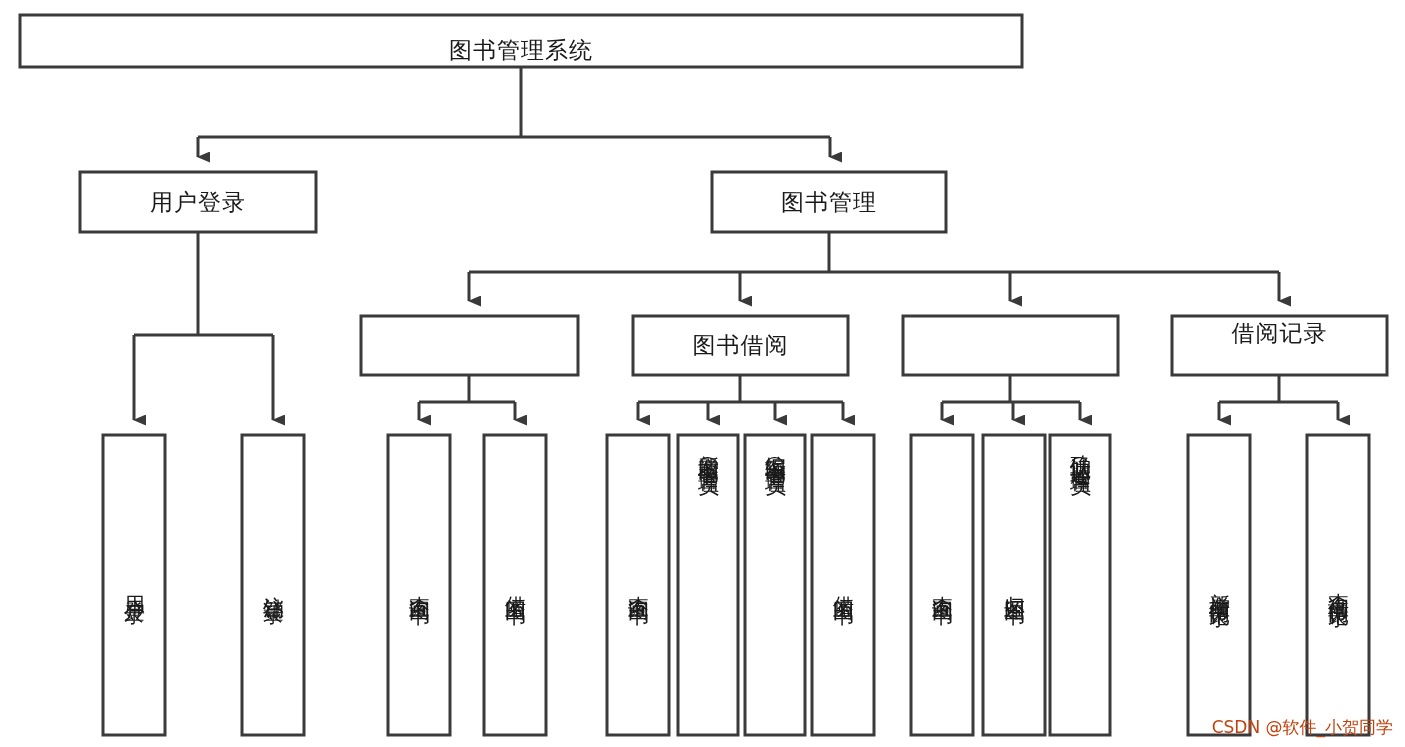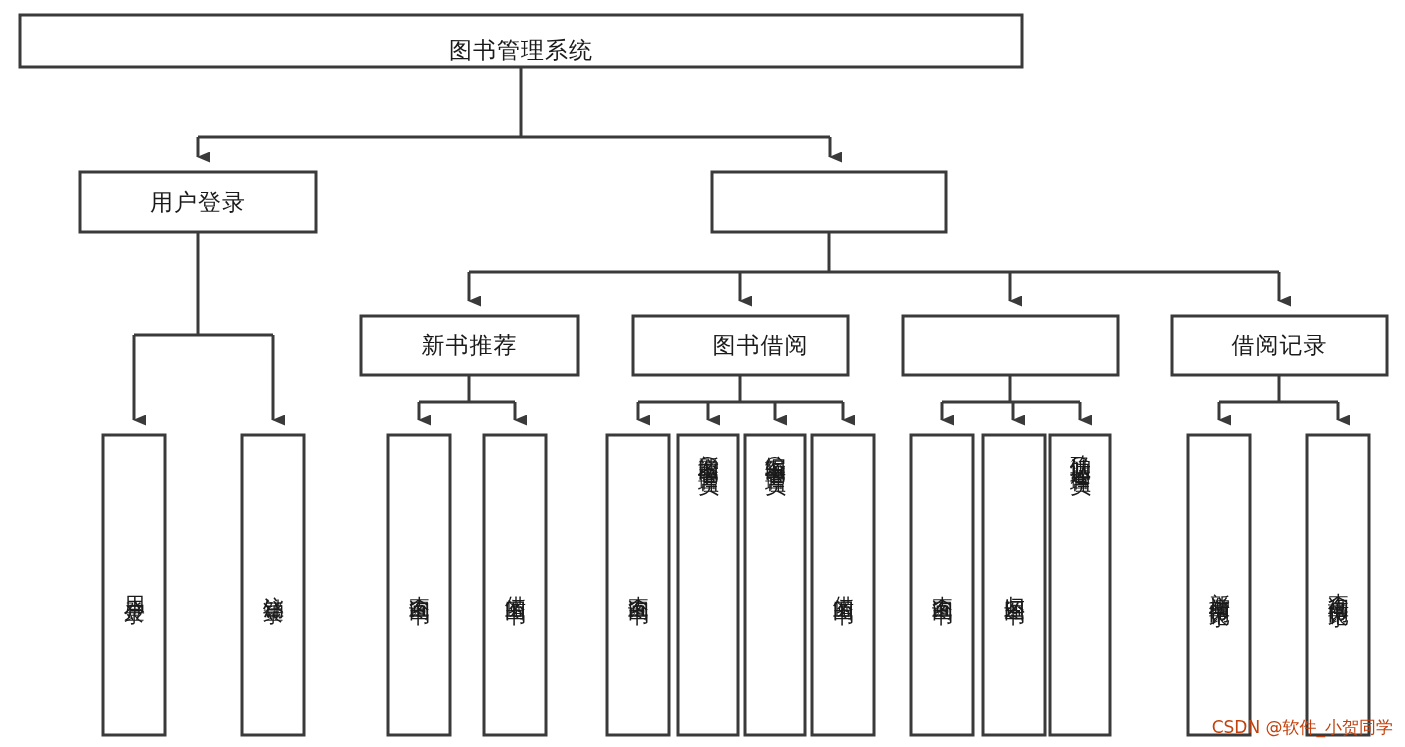--- a/index.html
+++ b/index.html
@@ -165,31 +165,31 @@
   </svg>
 
   <div class="hlabel-wrap" style="left:20px; top:15px; width:1002px; height:70px;">
     <span class="hlabel-text">图书管理系统</span>
   </div>
 
   <div class="hlabel-wrap" style="left:80px; top:172px; width:236px; height:60px;">
     <span class="hlabel-text">用户登录</span>
   </div>
 
-
-  <div class="hlabel-wrap" style="left:361px; top:316px; width:217px; height:59px;">
-    <span class="hlabel-text">新书推荐</span>
-  </div>
-
-  <div class="hlabel-wrap" style="left:633px; top:316px; width:215px; height:59px;margin-left:20px;">
+  <div class="hlabel-wrap" style="left:712px; top:172px; width:234px; height:60px;">
+    <span class="hlabel-text">图书管理</span>
+  </div>
+
+
+  <div class="hlabel-wrap" style="left:633px; top:316px; width:215px; height:59px;">
     <span class="hlabel-text">图书借阅</span>
   </div>
 
 
-  <div class="hlabel-wrap" style="left:1172px; top:316px; width:215px; height:59px;">
+  <div class="hlabel-wrap" style="left:1172px; top:304px; width:215px; height:59px;">
     <span class="hlabel-text">借阅记录</span>
   </div>
 
   <div class="vlabel-wrap" style="left:103px; top:435px; width:62px; height:300px;">
     <span class="vlabel-text">用户登录</span>
   </div>
 
   <div class="vlabel-wrap" style="left:242px; top:435px; width:62px; height:300px;">
     <span class="vlabel-text">注销登录</span>
   </div>

